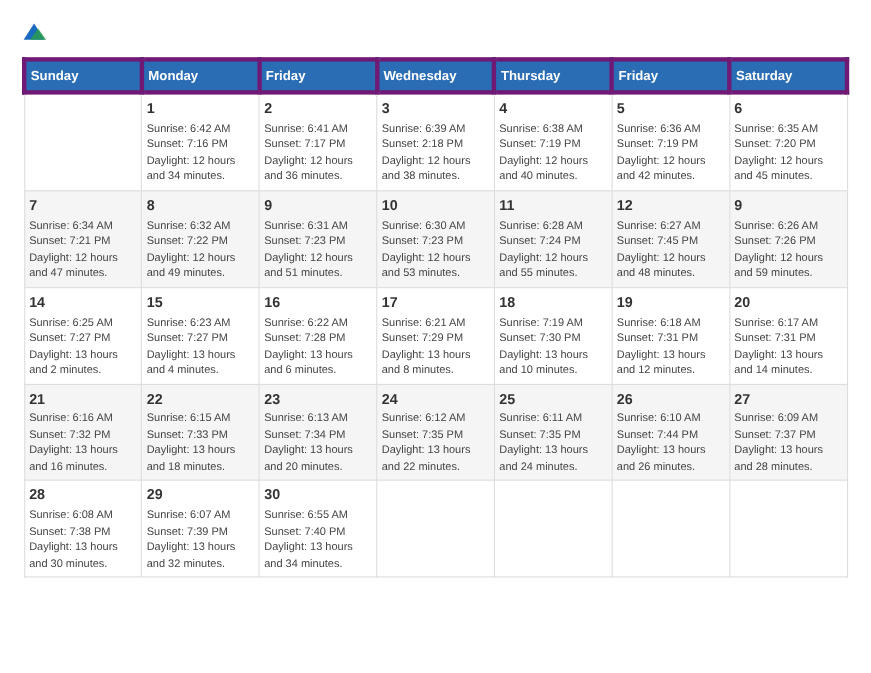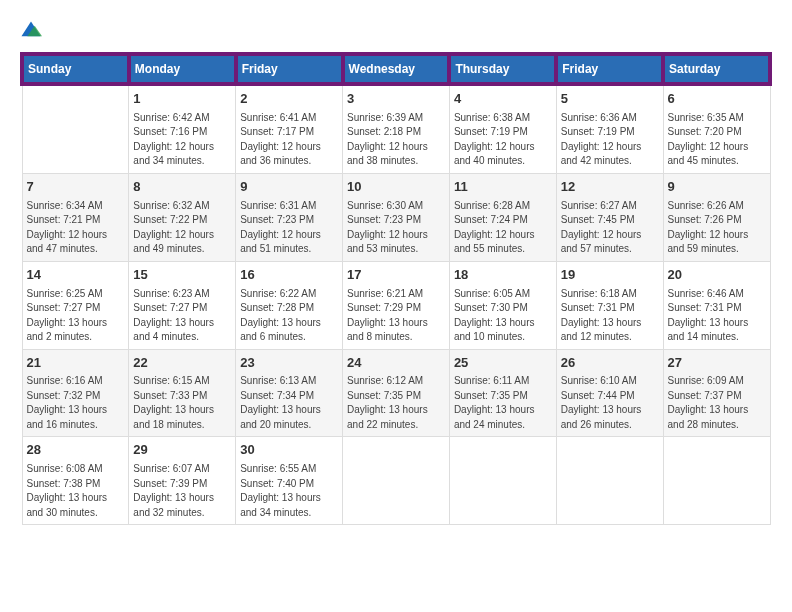--- a/index.html
+++ b/index.html
@@ -198,21 +198,21 @@
           <div class="day-info">Sunrise: 6:28 AM</div>
           <div class="day-info">Sunset: 7:24 PM</div>
           <div class="day-info">Daylight: 12 hours</div>
           <div class="day-info">and 55 minutes.</div>
         </td>
         <td>
           <span class="day-number">12</span>
           <div class="day-info">Sunrise: 6:27 AM</div>
           <div class="day-info">Sunset: 7:45 PM</div>
           <div class="day-info">Daylight: 12 hours</div>
-          <div class="day-info">and 57 minutes.</div>
+          <div class="day-info">and 48 minutes.</div>
         </td>
         <td>
           <span class="day-number">9</span>
           <div class="day-info">Sunrise: 6:26 AM</div>
           <div class="day-info">Sunset: 7:26 PM</div>
           <div class="day-info">Daylight: 12 hours</div>
           <div class="day-info">and 59 minutes.</div>
         </td>
       </tr>
       <tr>
@@ -239,35 +239,35 @@
         </td>
         <td>
           <span class="day-number">17</span>
           <div class="day-info">Sunrise: 6:21 AM</div>
           <div class="day-info">Sunset: 7:29 PM</div>
           <div class="day-info">Daylight: 13 hours</div>
           <div class="day-info">and 8 minutes.</div>
         </td>
         <td>
           <span class="day-number">18</span>
-          <div class="day-info">Sunrise: 6:05 AM</div>
+          <div class="day-info">Sunrise: 7:19 AM</div>
           <div class="day-info">Sunset: 7:30 PM</div>
           <div class="day-info">Daylight: 13 hours</div>
           <div class="day-info">and 10 minutes.</div>
         </td>
         <td>
           <span class="day-number">19</span>
           <div class="day-info">Sunrise: 6:18 AM</div>
           <div class="day-info">Sunset: 7:31 PM</div>
           <div class="day-info">Daylight: 13 hours</div>
           <div class="day-info">and 12 minutes.</div>
         </td>
         <td>
           <span class="day-number">20</span>
-          <div class="day-info">Sunrise: 6:46 AM</div>
+          <div class="day-info">Sunrise: 6:17 AM</div>
           <div class="day-info">Sunset: 7:31 PM</div>
           <div class="day-info">Daylight: 13 hours</div>
           <div class="day-info">and 14 minutes.</div>
         </td>
       </tr>
       <tr>
         <td>
           <span class="day-number">21</span>
           <div class="day-info">Sunrise: 6:16 AM</div>
           <div class="day-info">Sunset: 7:32 PM</div>

